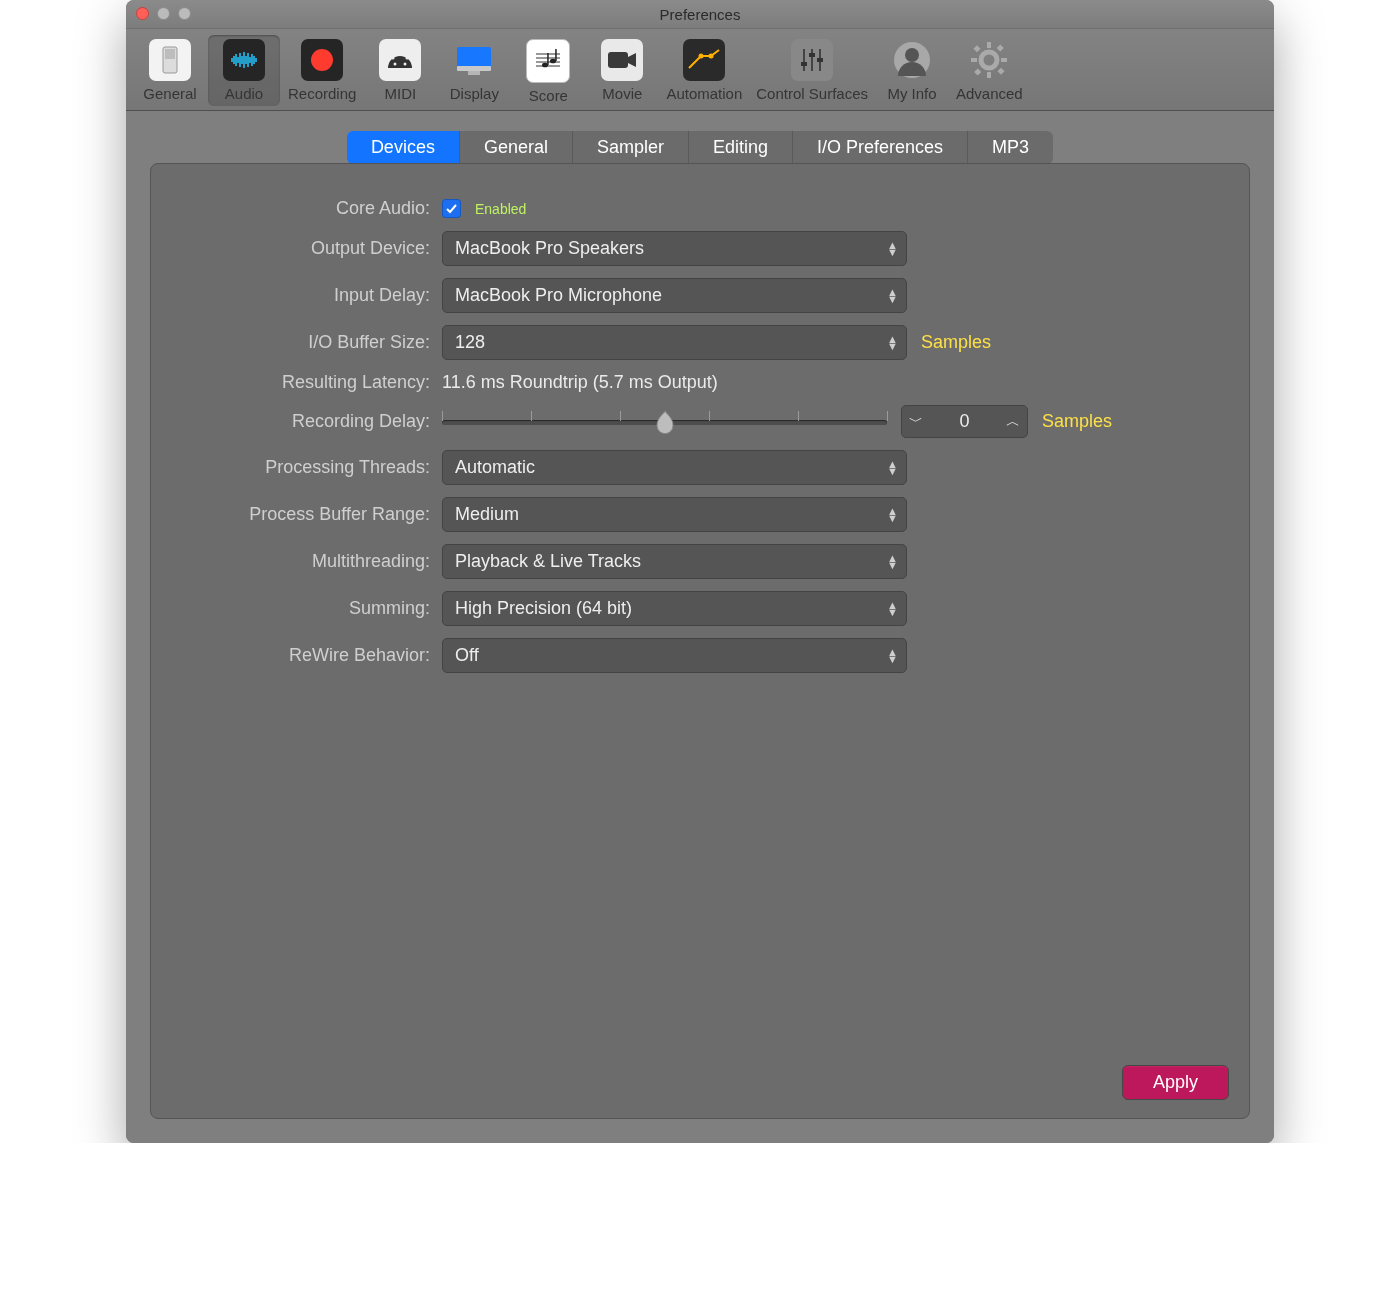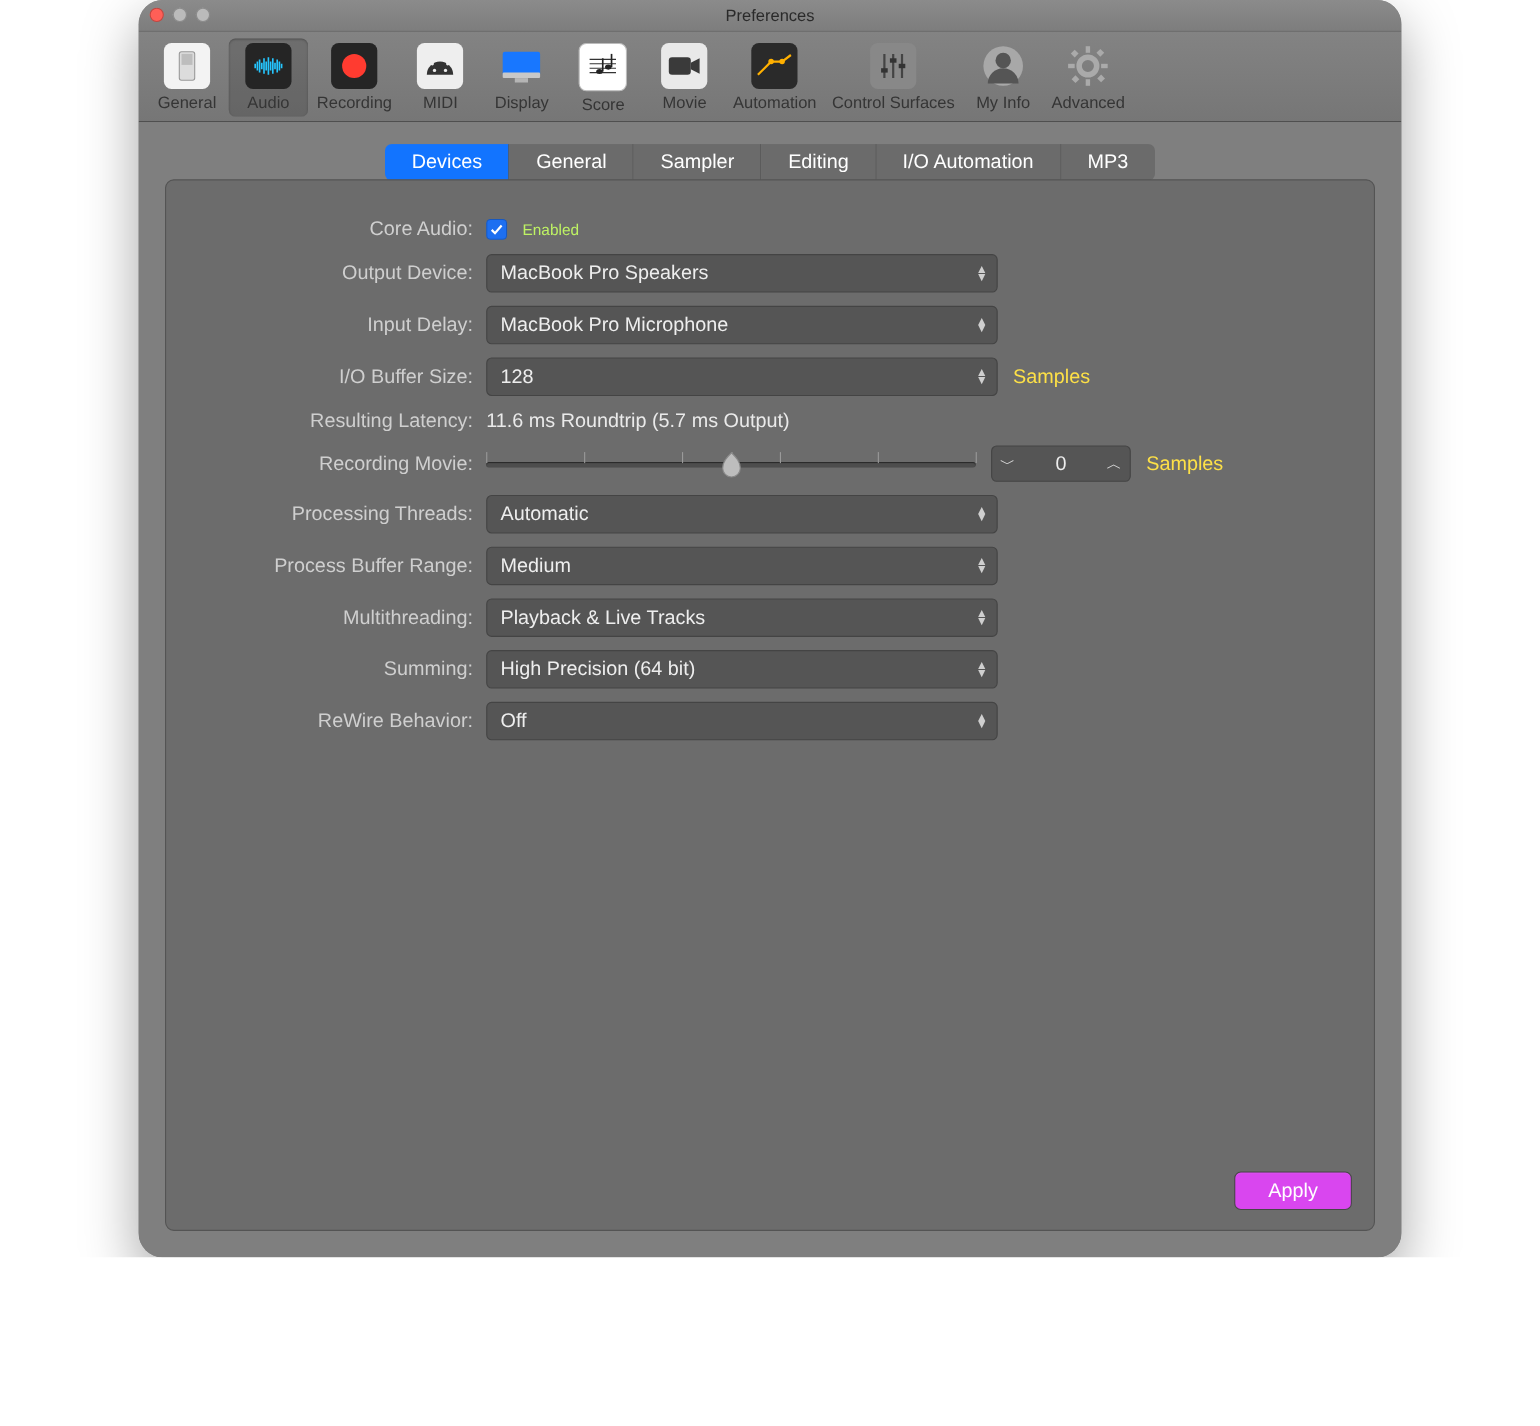--- a/index.html
+++ b/index.html
@@ -8,21 +8,21 @@
     background: #fff;
     font-family: -apple-system, "Helvetica Neue", Arial, sans-serif;
     font-size: 17px;
     -webkit-font-smoothing: antialiased;
   }
 
   .window {
     width: 1148px;
     margin: 0 auto;
     background: #7f7f7f;
-    border-radius: 22px;
+    border-radius: 8px;
     box-shadow: 0 20px 50px rgba(0,0,0,0.35);
     overflow: hidden;
   }
 
   
   .titlebar {
     height: 28px;
     background: linear-gradient(#8b8b8b, #7d7d7d);
     border-bottom: 1px solid #6e6e6e;
     position: relative;
@@ -219,21 +219,21 @@
     text-align: center;
     color: #eee;
     font-size: 18px;
   }
 
   
   .apply-btn {
     position: absolute;
     right: 20px;
     bottom: 18px;
-    background: #d946ef;
+    background: #be185d;
     border: 1px solid #474747;
     color: #fff;
     font-size: 18px;
     padding: 6px 30px;
     border-radius: 6px;
     cursor: pointer;
     box-shadow: 0 1px 0 rgba(255,255,255,0.06) inset;
   }
 
 </style>
@@ -409,21 +409,21 @@
   </div>
 
   <div class="content-wrap">
 
     <div class="tabbar">
       <div class="seg-tabs">
         <div class="seg-tab active">Devices</div>
         <div class="seg-tab">General</div>
         <div class="seg-tab">Sampler</div>
         <div class="seg-tab">Editing</div>
-        <div class="seg-tab">I/O Automation</div>
+        <div class="seg-tab">I/O Preferences</div>
         <div class="seg-tab">MP3</div>
       </div>
     </div>
 
     <div class="panel">
 
       <div class="form">
 
         <div class="form-label">Core Audio:</div>
         <div class="row-right">
@@ -467,21 +467,21 @@
               </span>
           </div>
           <span class="suffix">Samples</span>
         </div>
 
         <div class="form-label">Resulting Latency:</div>
         <div class="row-right">
           <span class="static-text">11.6 ms Roundtrip (5.7 ms Output)</span>
         </div>
 
-        <div class="form-label">Recording Movie:</div>
+        <div class="form-label">Recording Delay:</div>
         <div class="row-right slider-wrap">
           <div class="slider">
             <div class="slider-track"></div>
             <div class="slider-tick" style="left:0%"></div>
             <div class="slider-tick" style="left:20%"></div>
             <div class="slider-tick" style="left:40%"></div>
             <div class="slider-tick" style="left:50%"></div>
             <div class="slider-tick" style="left:60%"></div>
             <div class="slider-tick" style="left:80%"></div>
             <div class="slider-tick" style="left:100%"></div>

